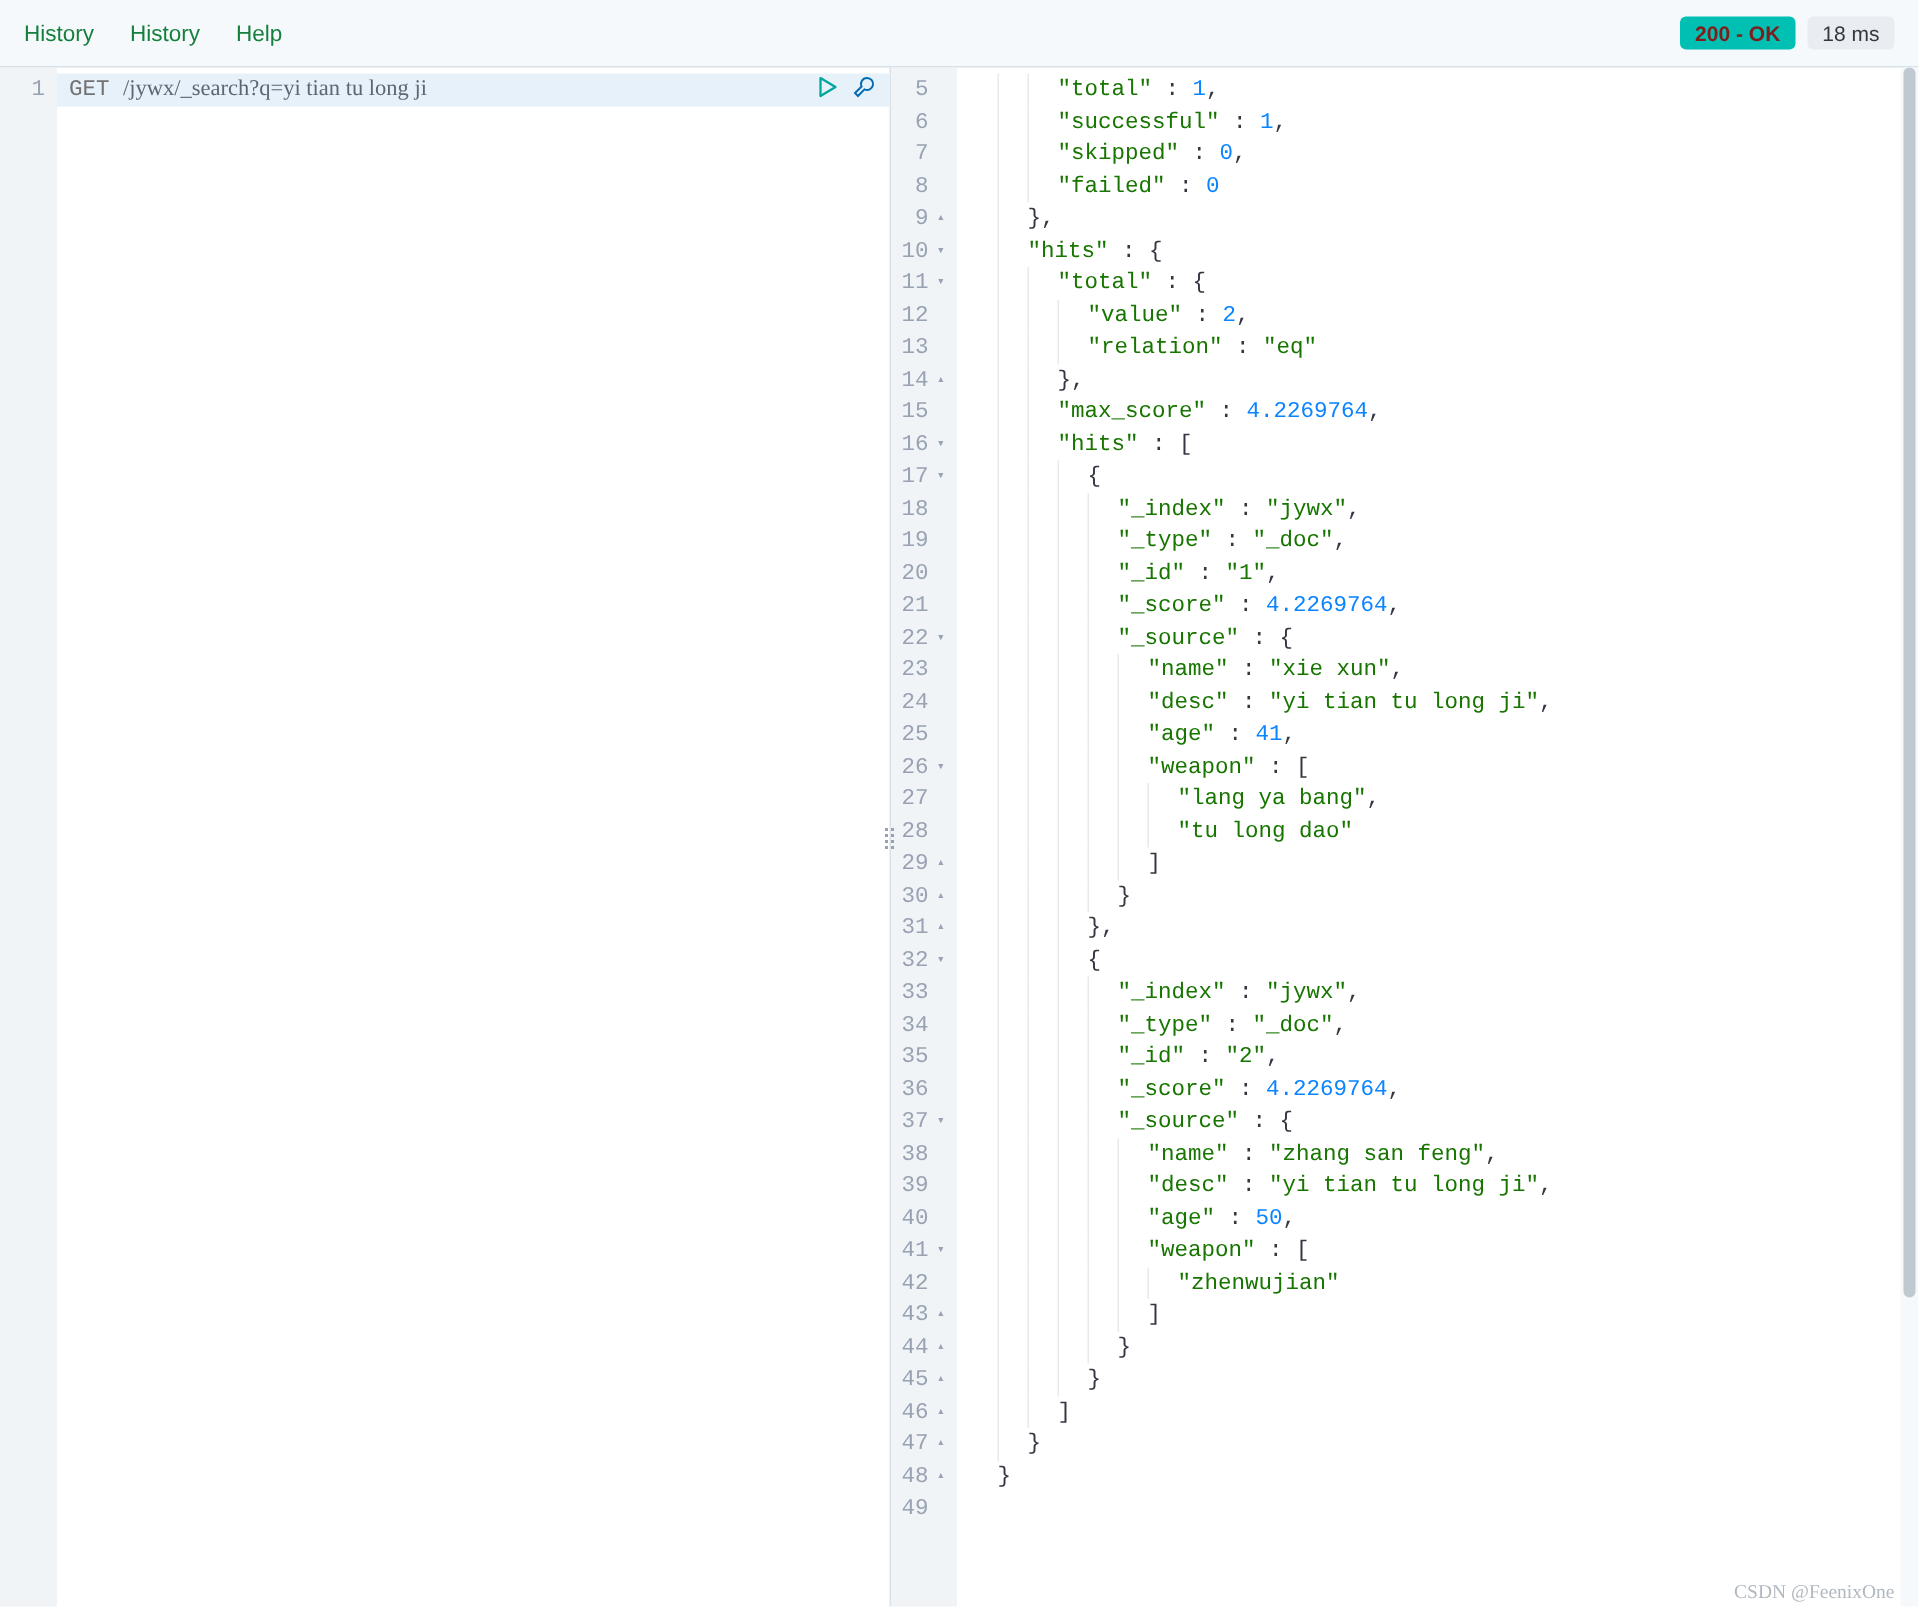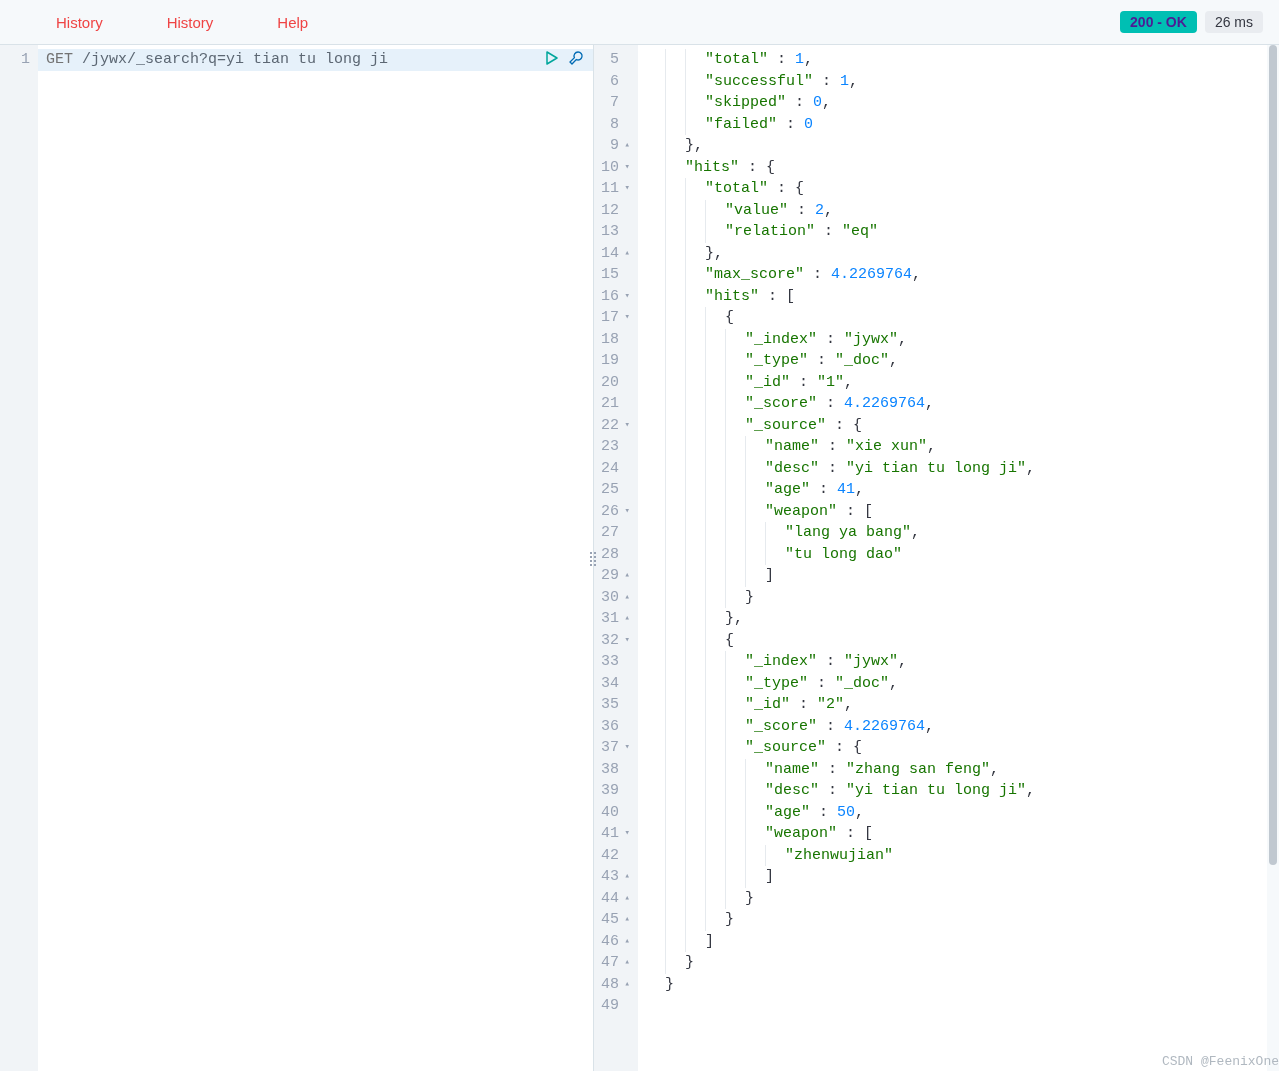--- a/index.html
+++ b/index.html
@@ -1,22 +1,22 @@
 <!DOCTYPE html>
 <html><head>
 <meta charset="utf-8">
 <style>
   html,body {margin:0;padding:0;background:#fff;font-family:sans-serif;}
   body {width:1279px;height:1071px;overflow:hidden;position:relative;}
   
   .toolbar {display:flex;align-items:center;height:44px;background:#f6f9fb;border-bottom:1px solid #d9e2e8;padding:0 16px;font-size:15px;color:#343741;}
   .toolbar .menu {display:flex;gap:24px;}
-  .toolbar .menu-item {cursor:pointer;color:#ef4444;margin-left:40px;}
+  .toolbar .menu-item {cursor:pointer;color:#15803d;}
   .toolbar .spacer {flex:1;}
-  .status-badge {background:#00bfb3;color:#4c1d95;font-weight:600;border-radius:4px;padding:3px 10px;font-size:14px;margin-right:8px;}
+  .status-badge {background:#00bfb3;color:#7f1d1d;font-weight:600;border-radius:4px;padding:3px 10px;font-size:14px;margin-right:8px;}
   .time-badge {background:#e9ecf0;color:#343741;border-radius:4px;padding:3px 10px;font-size:14px;}
   
   .panes {display:flex;height:calc(1071px - 44px);position:relative;}
   .left-pane, .right-pane {position:relative;overflow:hidden;}
   .left-pane {width:593px;border-right:1px solid #d9e2e8;}
   .right-pane {flex:1;}
   .gutter {position:absolute;top:0;bottom:0;width:16px;margin-left:-8px;cursor:col-resize;z-index:5;display:flex;align-items:center;justify-content:center;}
   .gutter::after {content:"";display:block;width:2px;height:14px;border-left:2px dotted #98a2b3;border-right:2px dotted #98a2b3;}
   
   .editor {display:flex;font-family:Consolas,"Courier New",monospace;font-size:15px;line-height:21.5px;height:100%;}
@@ -26,46 +26,46 @@
   .code {flex:1;padding:4px 0 4px 0;overflow:auto;}
   .code .cl {height:21.5px;white-space:pre;padding-left:8px;}
   .left-pane .code .cl:first-child {background:#e6f1fa;}
   
   .left-pane .linenos {min-width:26px;}
   .req-actions {position:absolute;right:8px;top:4px;display:flex;gap:6px;align-items:center;}
   .icon-btn {width:18px;height:18px;display:flex;align-items:center;justify-content:center;cursor:pointer;}
   .icon-btn svg {width:16px;height:16px;}
   
   .tok-method {color:#737373;}
-  .tok-path {color:#5c6773;}
+  .tok-path {color:#5c6773;font-family:Liberation Serif, serif;}
   .tok-punc {color:#343741;}
   .tok-key {color:#177500;}
   .tok-str {color:#177500;}
   .tok-num {color:#0a84ff;}
   
   .ig {display:inline-block;width:19px;border-left:1px solid #e6eaee;height:21.5px;vertical-align:top;}
   .ig0 {border-left:none;}
   
   .vscroll {position:absolute;right:0;top:0;bottom:0;width:12px;background:#f6f9fb;}
   .vscroll-thumb {position:absolute;right:2px;width:8px;background:#c0c8d0;border-radius:4px;}
   
-  .watermark {position:absolute;right:0;bottom:2px;color:#b0b8c0;font-size:13px;font-family:Liberation Mono, monospace;margin-left:20px;}
+  .watermark {position:absolute;right:16px;bottom:2px;color:#b0b8c0;font-size:13px;font-family:Liberation Serif, serif;margin-left:20px;}
 </style>
 </head>
 <body>
 
 <div class="toolbar">
   <div class="menu">
     <div class="menu-item">History</div>
     <div class="menu-item">History</div>
     <div class="menu-item">Help</div>
   </div>
   <div class="spacer"></div>
   <div class="status-badge">200 - OK</div>
-  <div class="time-badge">26 ms</div>
+  <div class="time-badge">18 ms</div>
 </div>
 
 <div class="panes">
 
   <div class="left-pane">
     <div class="editor">
       <div class="linenos" id="req-linenos">
           <div class="ln">1</div>
         </div>
       <div class="code" id="req-code">

